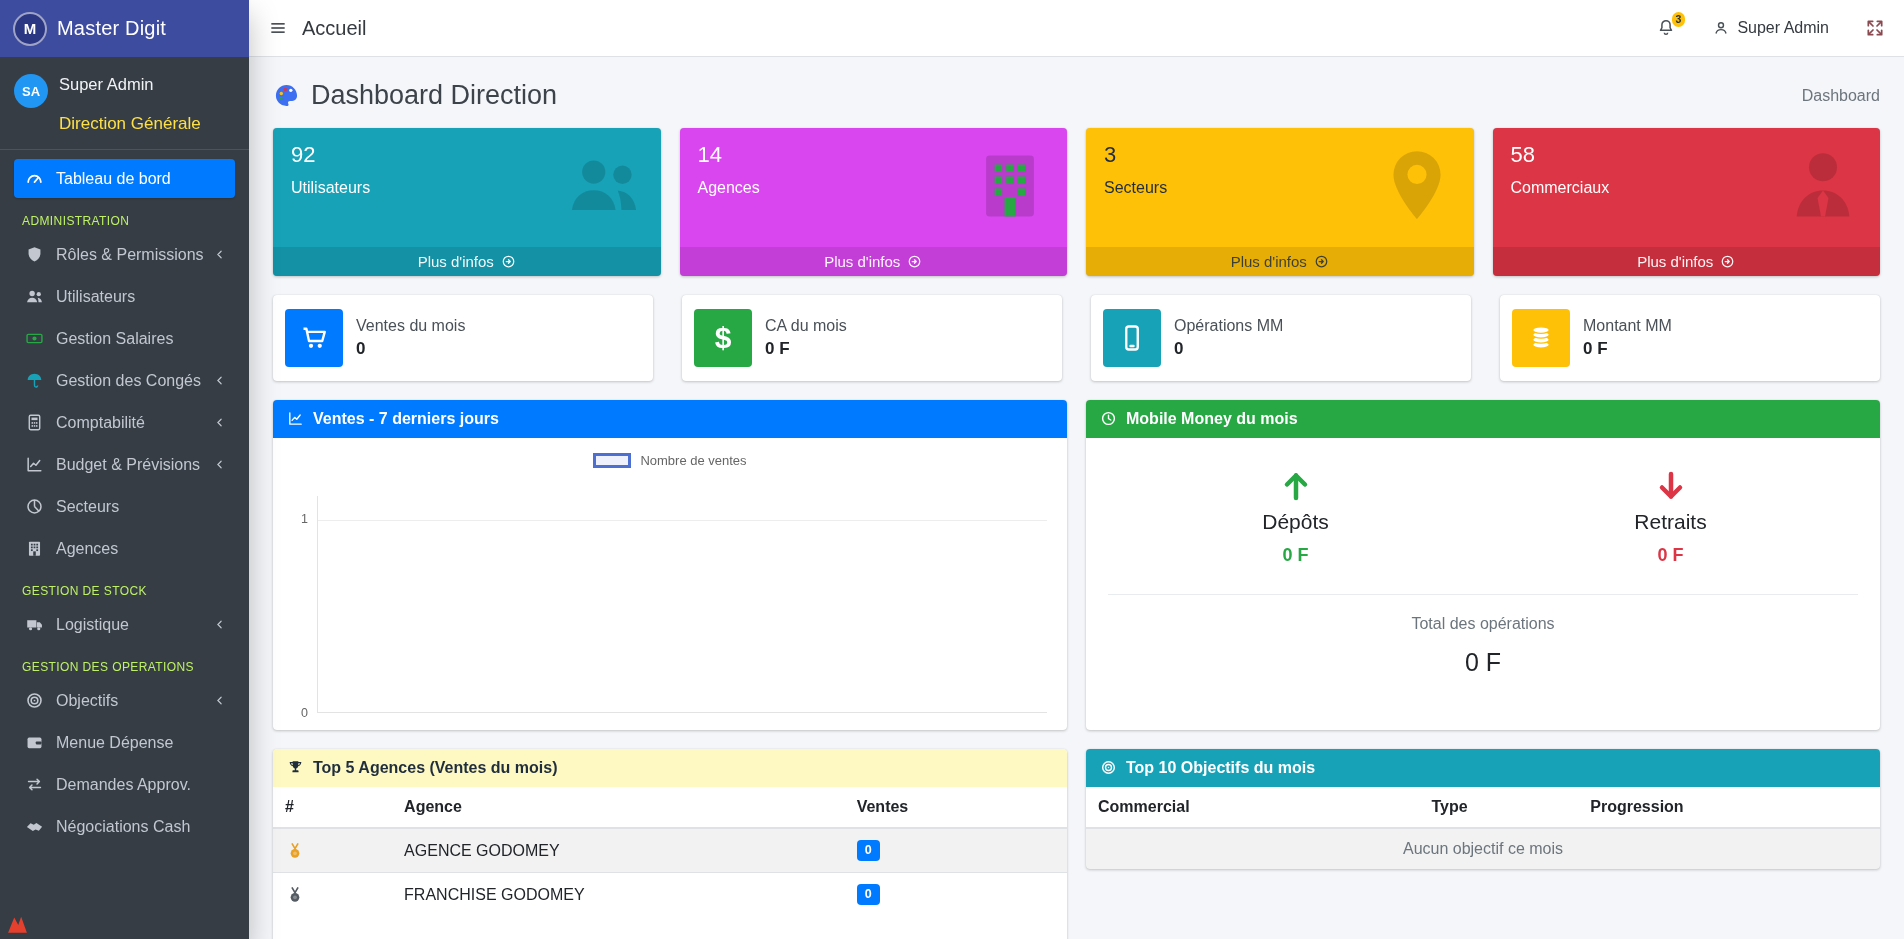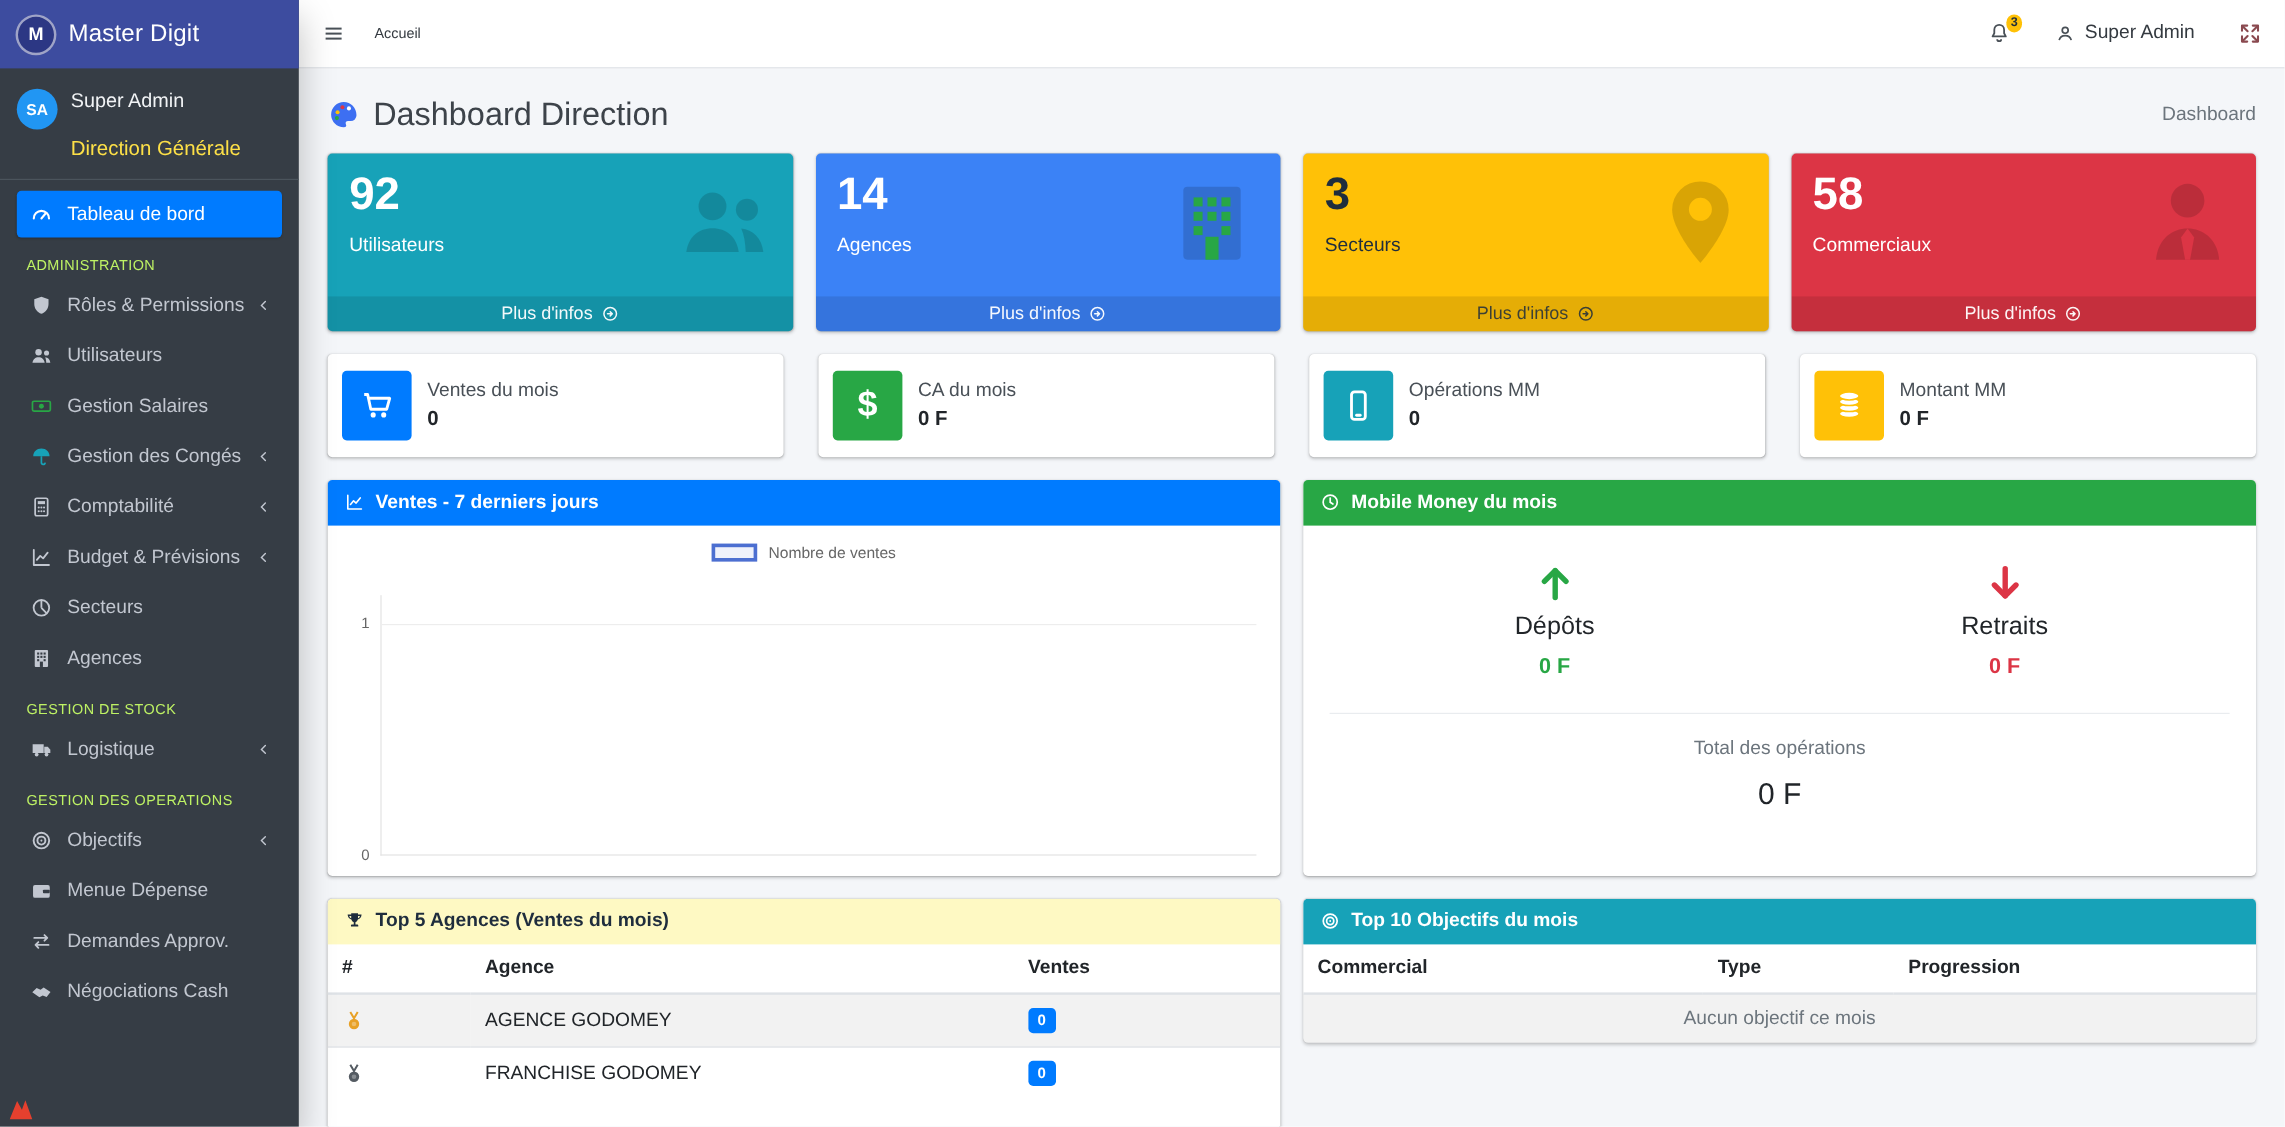--- a/index.html
+++ b/index.html
@@ -28,41 +28,41 @@
   .nav-label{font-size:16px;white-space:nowrap}
   .chev{width:15px;height:15px;margin-left:auto;color:#c2c7d0;flex:0 0 auto}
   .nav-header{color:#bef264;font-size:12px;font-weight:normal;letter-spacing:.4px;padding:13px 8px 7px}
   .debugbar{position:absolute;left:5px;bottom:3px;z-index:9;cursor:pointer}
 
   
   .main{flex:1;display:flex;flex-direction:column;overflow:hidden}
   .navbar{height:57px;background:#fff;border-bottom:1px solid #dee2e6;display:flex;align-items:center;padding:0 19px;flex:0 0 auto}
   .burger{width:34px;display:flex;cursor:pointer}
   .nav-ic{width:20px;height:20px;color:#495057}
-  .home-link{font-size:12px;color:#343a40;margin-left:10px;cursor:pointer}
+  .home-link{font-size:20px;color:#343a40;cursor:pointer}
   .nav-right{margin-left:auto;display:flex;align-items:center;gap:36px}
   .bell-wrap{position:relative;cursor:pointer}
   .bell-badge{position:absolute;top:-6px;right:-9px;background:#ffc107;color:#1f2d3d;font-size:10.5px;font-weight:bold;padding:1px 4px;border-radius:7px;line-height:1.2}
   .nav-user{display:flex;align-items:center;gap:7px;cursor:pointer;color:#343a40;font-size:16px}
   .expand-wrap{cursor:pointer}
   .expand-wrap .nav-ic{color:#8a4a50}
 
   .content{flex:1;padding:15px 24px;overflow:hidden}
   .page-head{display:flex;align-items:center;margin:8px 0 17px}
   .title-wrap{display:flex;align-items:center;gap:11px}
   .page-title{font-size:27px;font-weight:500;color:#3d434a}
   .breadcrumb{margin-left:auto;font-size:16px;color:#6c757d}
 
   
   .stat-grid{display:grid;grid-template-columns:repeat(4,1fr);gap:19px}
   .small-box{position:relative;border-radius:4px;height:148px;overflow:hidden;box-shadow:0 0 1px rgba(0,0,0,.125),0 1px 3px rgba(0,0,0,.2);color:#fff}
-  .sb-info{background:#17a2b8}.sb-success{background:#3b82f6}.sb-danger{background:#dc3545}
+  .sb-info{background:#17a2b8}.sb-success{background:#d946ef}.sb-danger{background:#dc3545}
   .sb-warning{background:#ffc107;color:#1f2d3d}
   .sb-inner{padding:15px 18px}
-  .sb-value{font-size:38px;font-weight:bold;line-height:1.05}
+  .sb-value{font-size:22px;font-weight:normal;line-height:1.05}
   .sb-label{font-size:16px;margin-top:13px}
   .sb-icon{position:absolute;top:16px;right:16px}
   .sb-icon svg{width:82px;height:82px;color:rgba(0,0,0,.15)}
   .sb-footer{position:absolute;left:0;right:0;bottom:0;background:rgba(0,0,0,.1);display:flex;align-items:center;justify-content:center;gap:7px;padding:6px 0;font-size:15px;color:rgba(255,255,255,.95);text-decoration:none;cursor:pointer}
   .sb-warning .sb-footer{color:rgba(31,45,61,.85)}
   .ac{width:15px;height:15px}
 
   
   .info-grid{display:grid;grid-template-columns:repeat(4,1fr);gap:29px;margin-top:19px}
   .info-box{background:#fff;border-radius:4px;box-shadow:0 0 1px rgba(0,0,0,.125),0 1px 3px rgba(0,0,0,.2);padding:12px;display:flex;align-items:center;min-height:86px}

